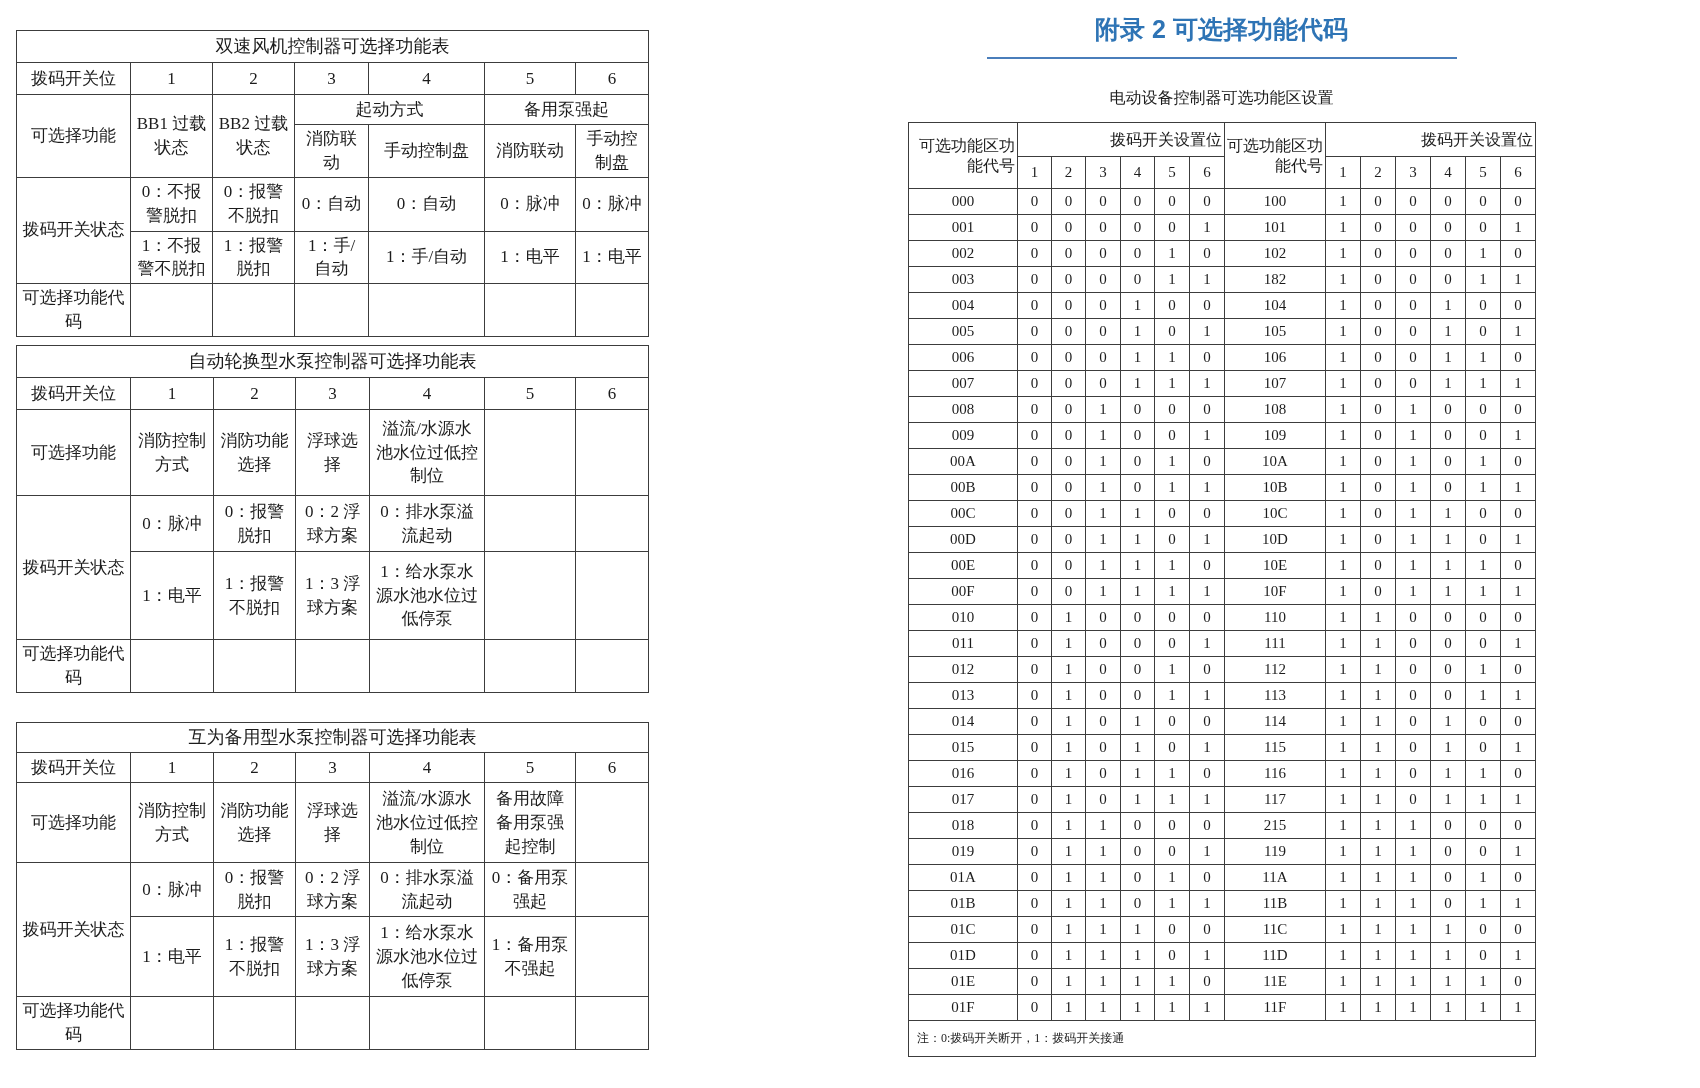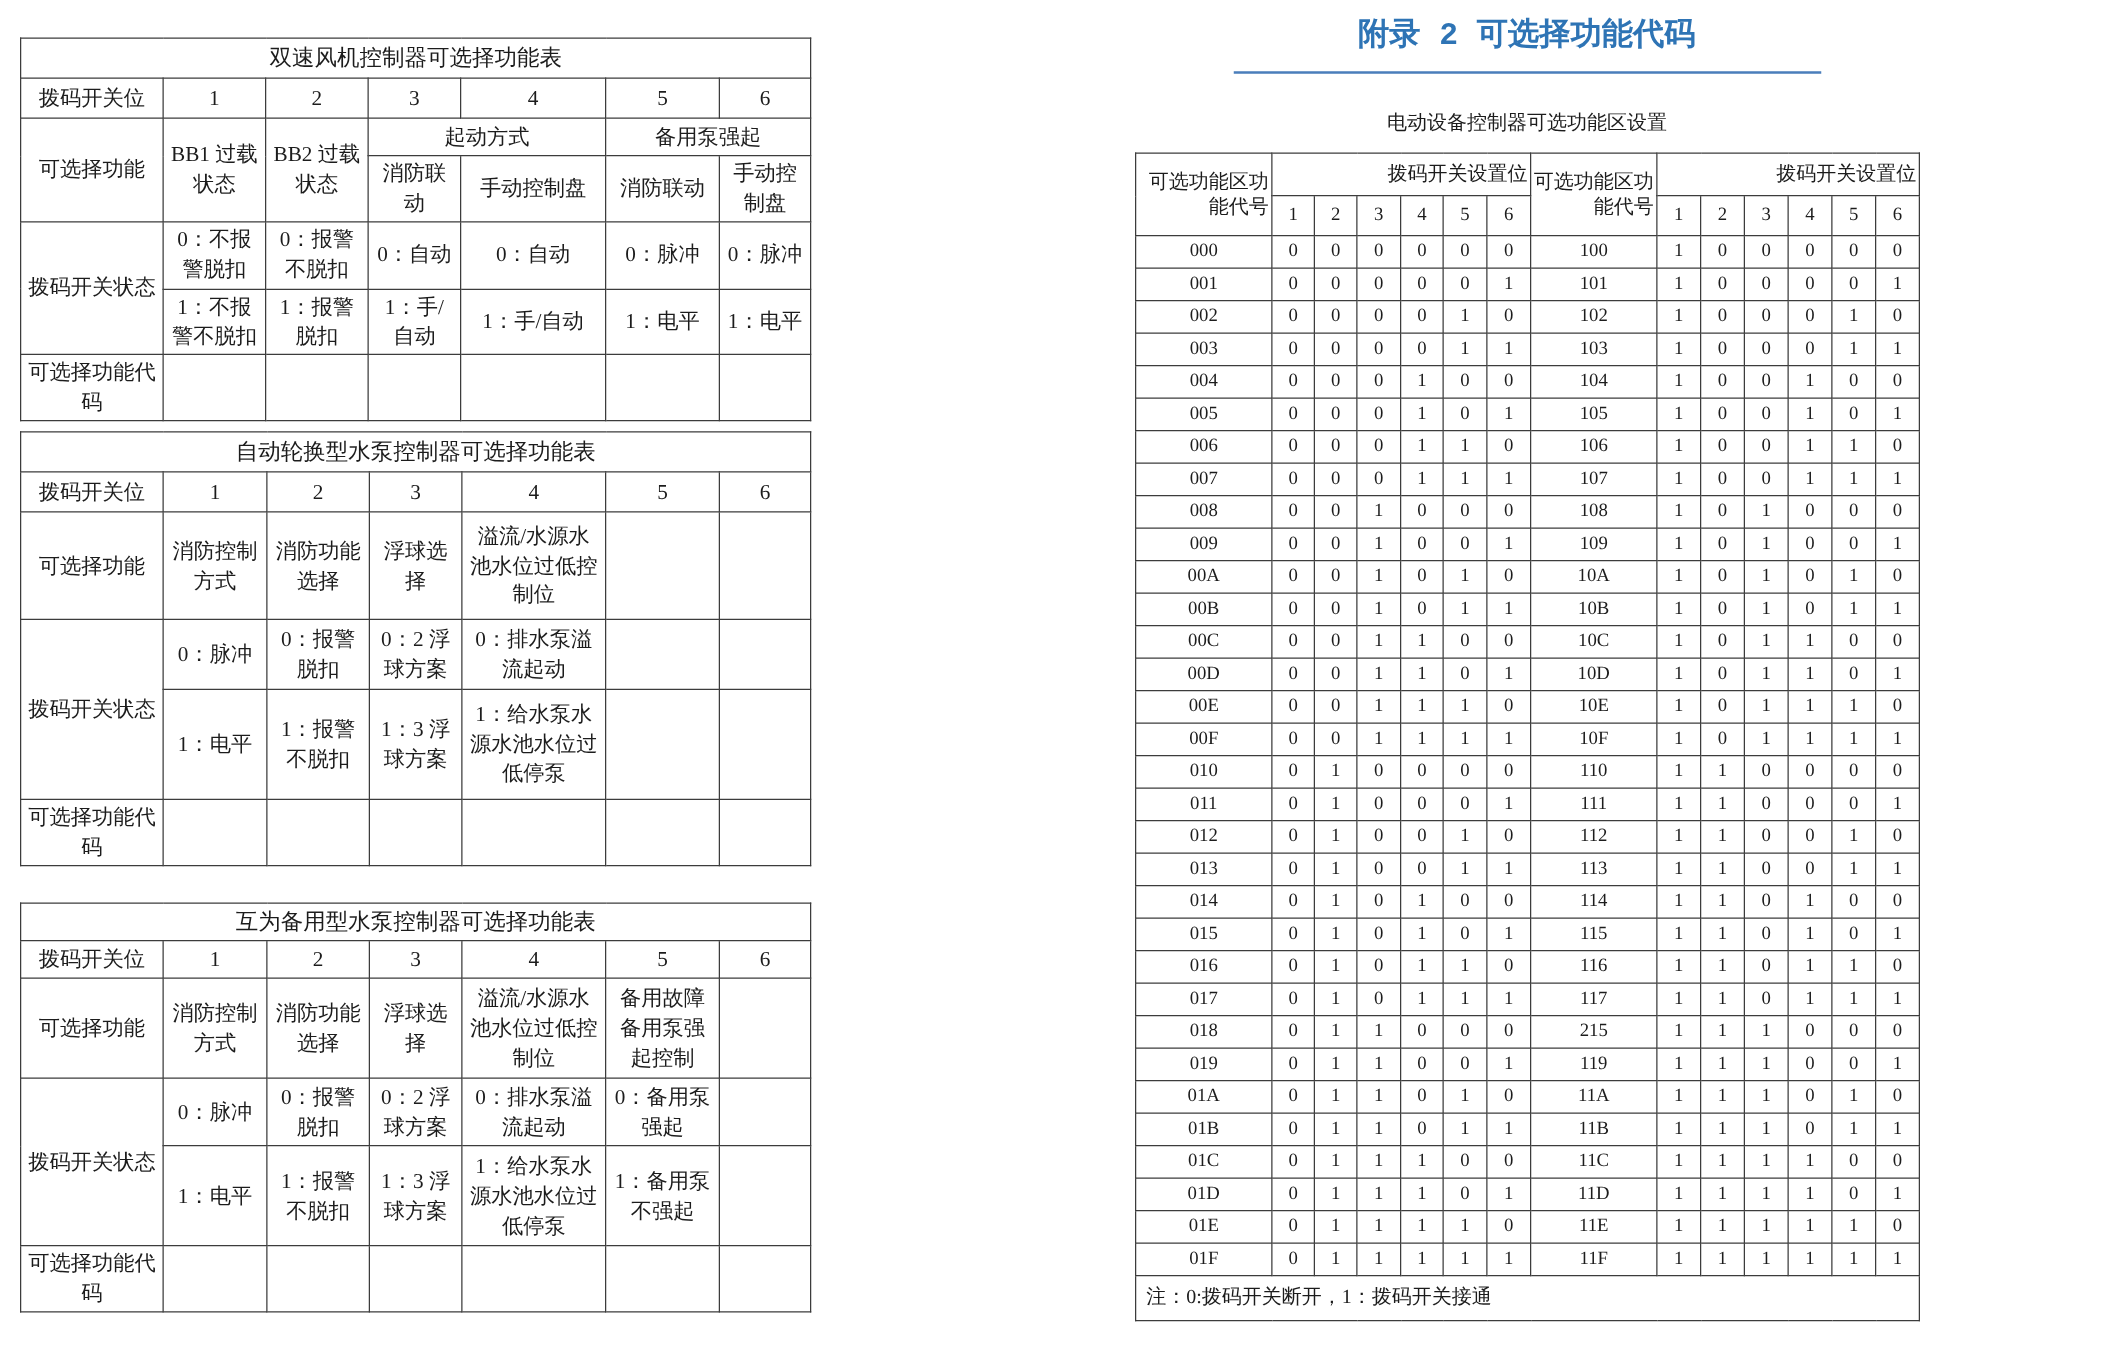--- a/index.html
+++ b/index.html
@@ -31,32 +31,32 @@
   tr.h50 td { height: 50px; }
   tr.h54 td { height: 54px; }
   tr.h56 td { height: 56px; }
   tr.h80 td { height: 80px; }
   tr.h86 td { height: 86px; }
   tr.h88 td { height: 88px; }
 
   
   .appx-head { position: absolute; left: 908px; top: 14px; width: 627px; text-align: center; }
   .appx-title {
-    font-family: Liberation Mono, monospace;
+    font-family: Liberation Sans, sans-serif;
     font-weight: bold; font-size: 25px; color: #2E74B5; line-height: 1.2;
   }
   .appx-rule { width: 470px; margin: 13px auto 0; border-top: 2px solid #4A7EBB; height: 0; }
   .appx-subtitle { position: absolute; left: 908px; top: 88px; width: 627px; text-align: center; font-size: 16px; }
   #appx-table { position: absolute; left: 908px; top: 122px; width: 627px; }
   #appx-table td { font-size: 15px; padding: 0 2px; }
   #appx-table tr.hh1 td { height: 34px; font-size: 16px; text-align: right; }
   #appx-table tr.hh2 td { height: 32px; }
   #appx-table td.hdr { line-height: 1.25; }
   #appx-table tbody td { height: 26px; }
-  #appx-table td.note-cell { height: 36px; text-align: left; padding-left: 8px; font-size: 16px; }
+  #appx-table td.note-cell { height: 36px; text-align: left; padding-left: 8px; font-size: 12px; }
 </style>
 </head>
 <body>
 
 <table class="ltable" id="t1">
   <colgroup>
     <col style="width:114px">
       <col style="width:82px">
       <col style="width:82px">
     <col style="width:74px">
@@ -336,21 +336,21 @@
         <td>0</td>
       </tr>
       <tr>
         <td>003</td>
         <td>0</td>
         <td>0</td>
         <td>0</td>
         <td>0</td>
         <td>1</td>
         <td>1</td>
-        <td>103</td>
+        <td>182</td>
         <td>1</td>
         <td>0</td>
         <td>0</td>
         <td>0</td>
         <td>1</td>
         <td>1</td>
       </tr>
       <tr>
         <td>004</td>
         <td>0</td>

